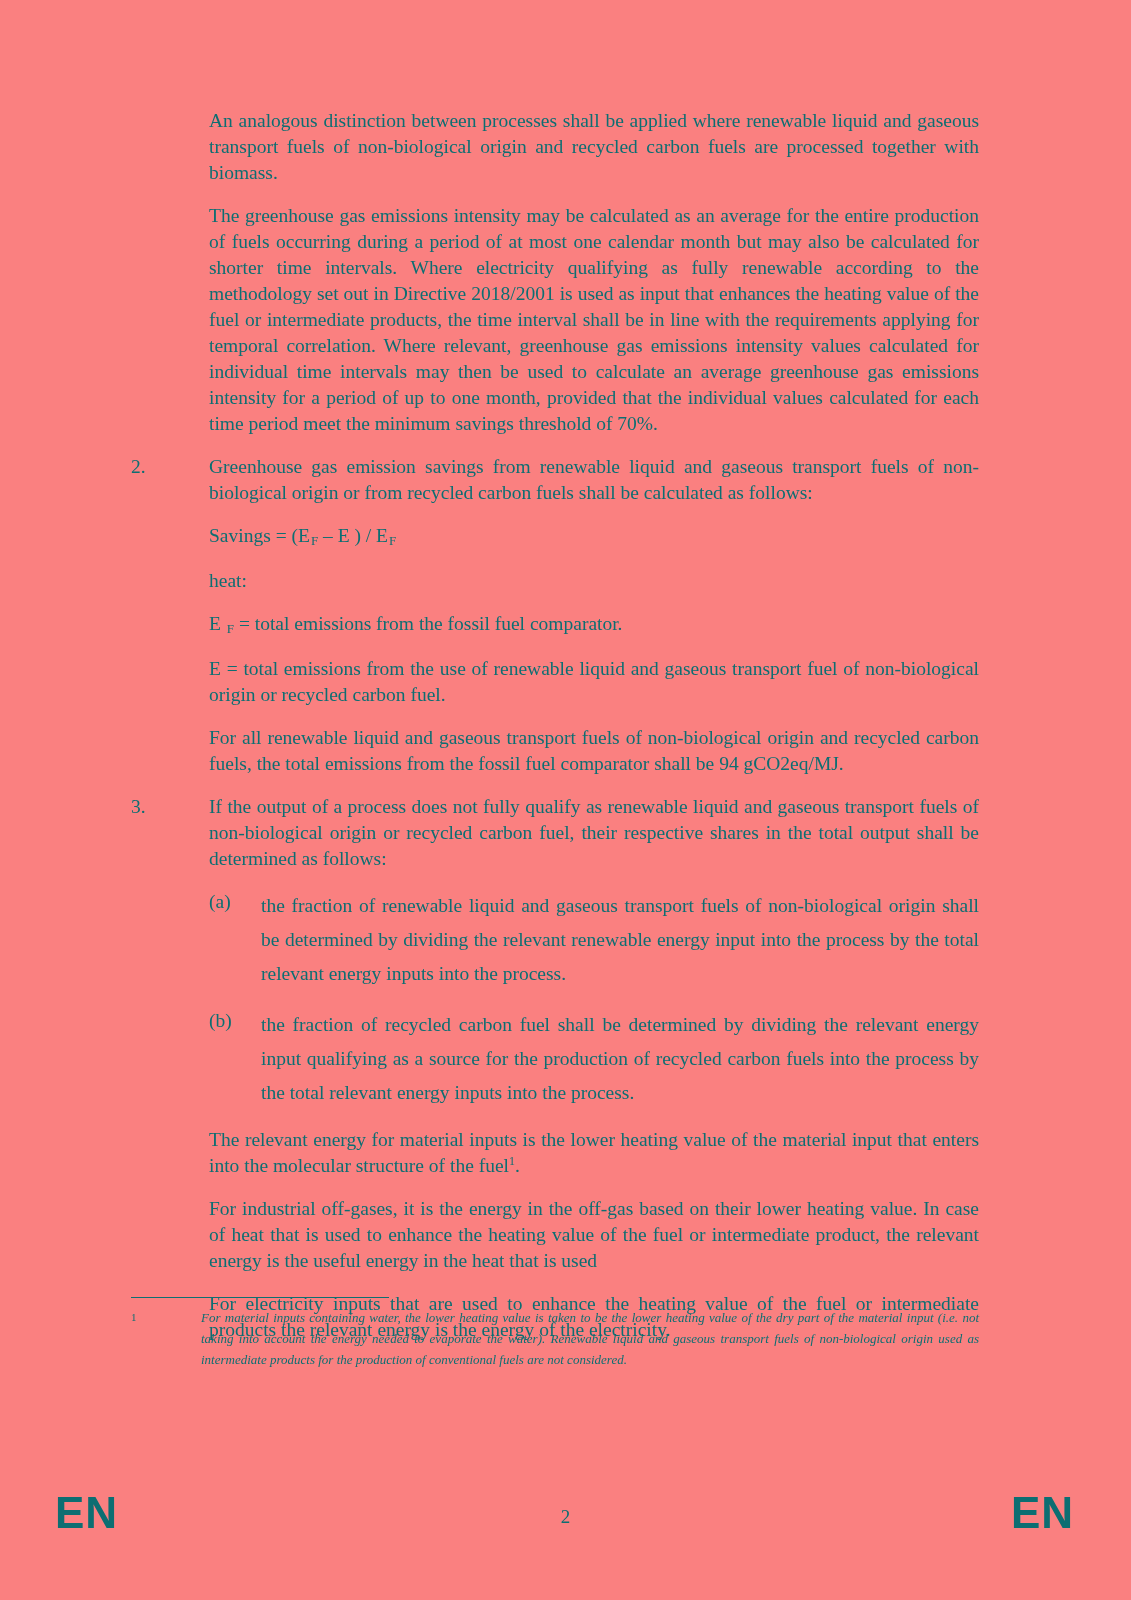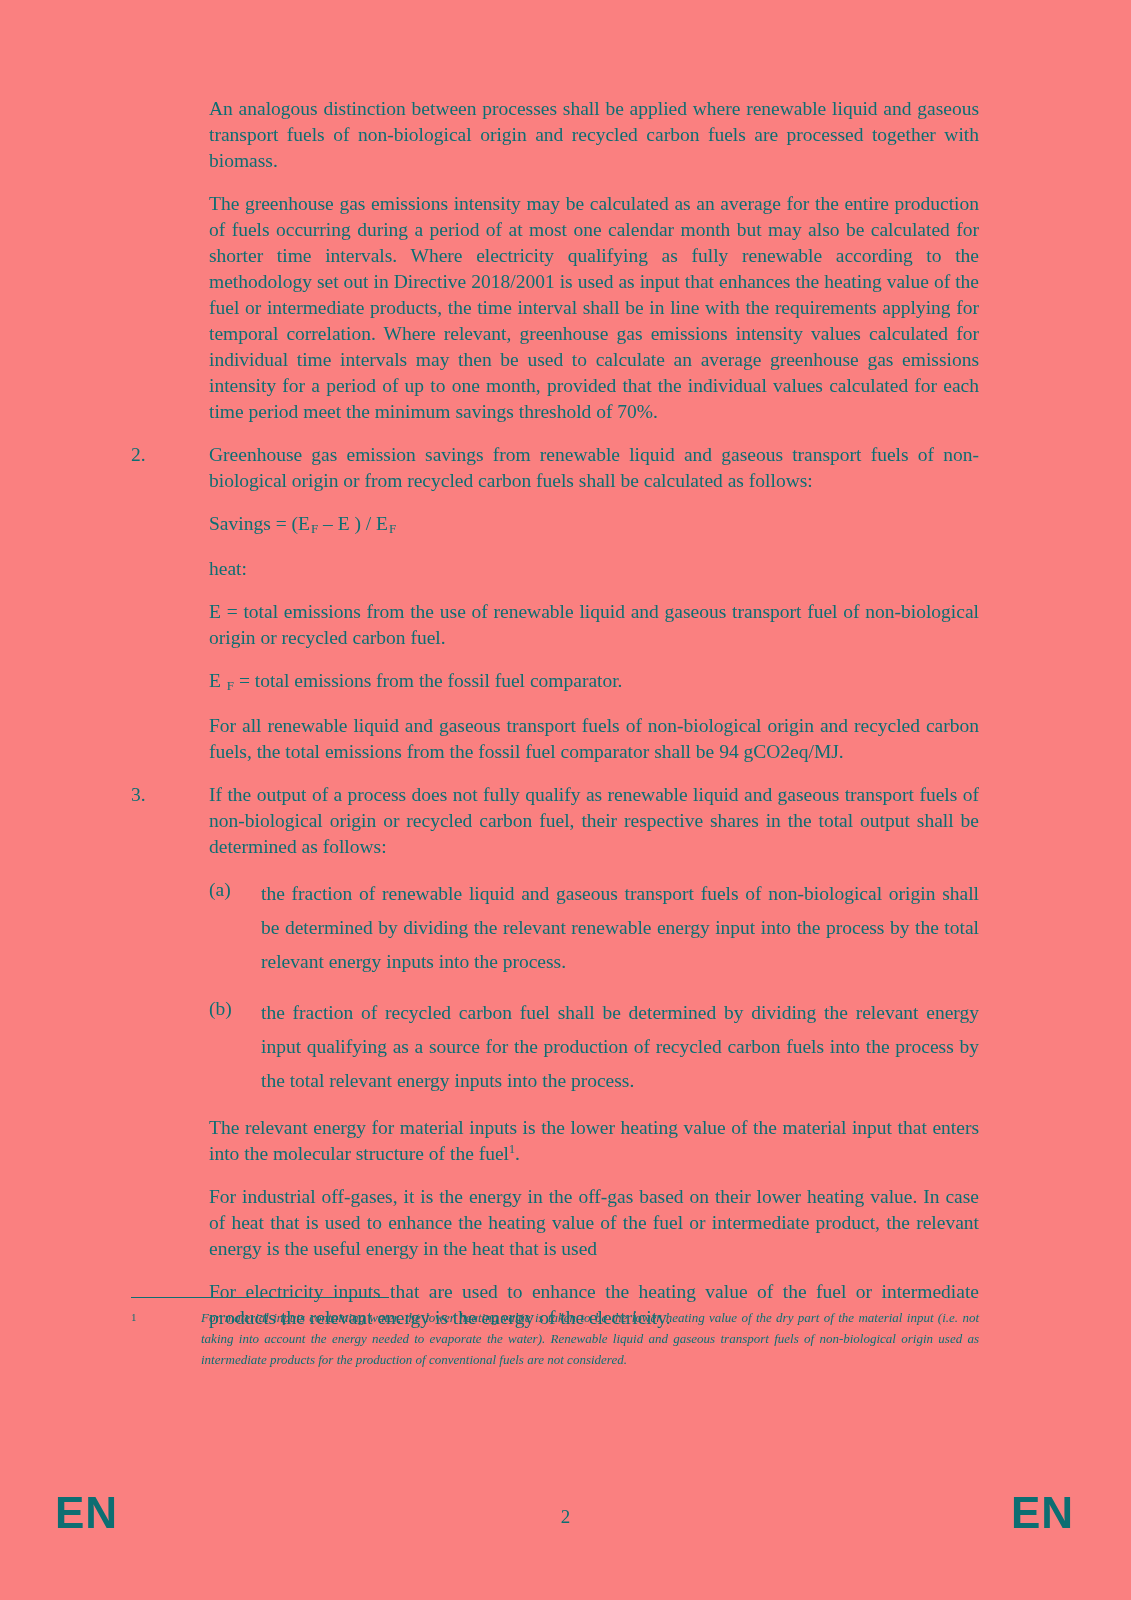--- a/index.html
+++ b/index.html
@@ -17,21 +17,21 @@
   }
   .page {
     position: absolute;
     top: 0; left: 0;
     width: 1131px;
     height: 1600px;
   }
   .content {
     position: absolute;
     left: 131px;
-    top: 96px;
+    top: 108px;
     width: 848px;
   }
   .para-row {
     display: flex;
     align-items: flex-start;
     margin-bottom: 17px;
   }
   .num {
     width: 78px;
     flex: 0 0 78px;
@@ -165,26 +165,26 @@
       <div class="body-text nojust"><span>Savings = (E</span><sub>F</sub><span> – E ) / E</span><sub>F</sub></div>
     </div>
 
     <div class="para-row">
       <div class="num"></div>
       <div class="body-text nojust">heat:</div>
     </div>
 
     <div class="para-row">
       <div class="num"></div>
+      <div class="body-text nojust"><span>E </span><sub>F</sub><span> = total emissions from the fossil fuel comparator.</span></div>
+    </div>
+
+    <div class="para-row">
+      <div class="num"></div>
       <div class="body-text">E = total emissions from the use of renewable liquid and gaseous transport fuel of non-biological origin or recycled carbon fuel.</div>
-    </div>
-
-    <div class="para-row">
-      <div class="num"></div>
-      <div class="body-text nojust"><span>E </span><sub>F</sub><span> = total emissions from the fossil fuel comparator.</span></div>
     </div>
 
     <div class="para-row">
       <div class="num"></div>
       <div class="body-text">For all renewable liquid and gaseous transport fuels of non-biological origin and recycled carbon fuels, the total emissions from the fossil fuel comparator shall be 94 gCO2eq/MJ.</div>
     </div>
 
     <div class="para-row">
       <div class="num">3.</div>
       <div class="body-text">If the output of a process does not fully qualify as renewable liquid and gaseous transport fuels of non-biological origin or recycled carbon fuel, their respective shares in the total output shall be determined as follows:</div>

